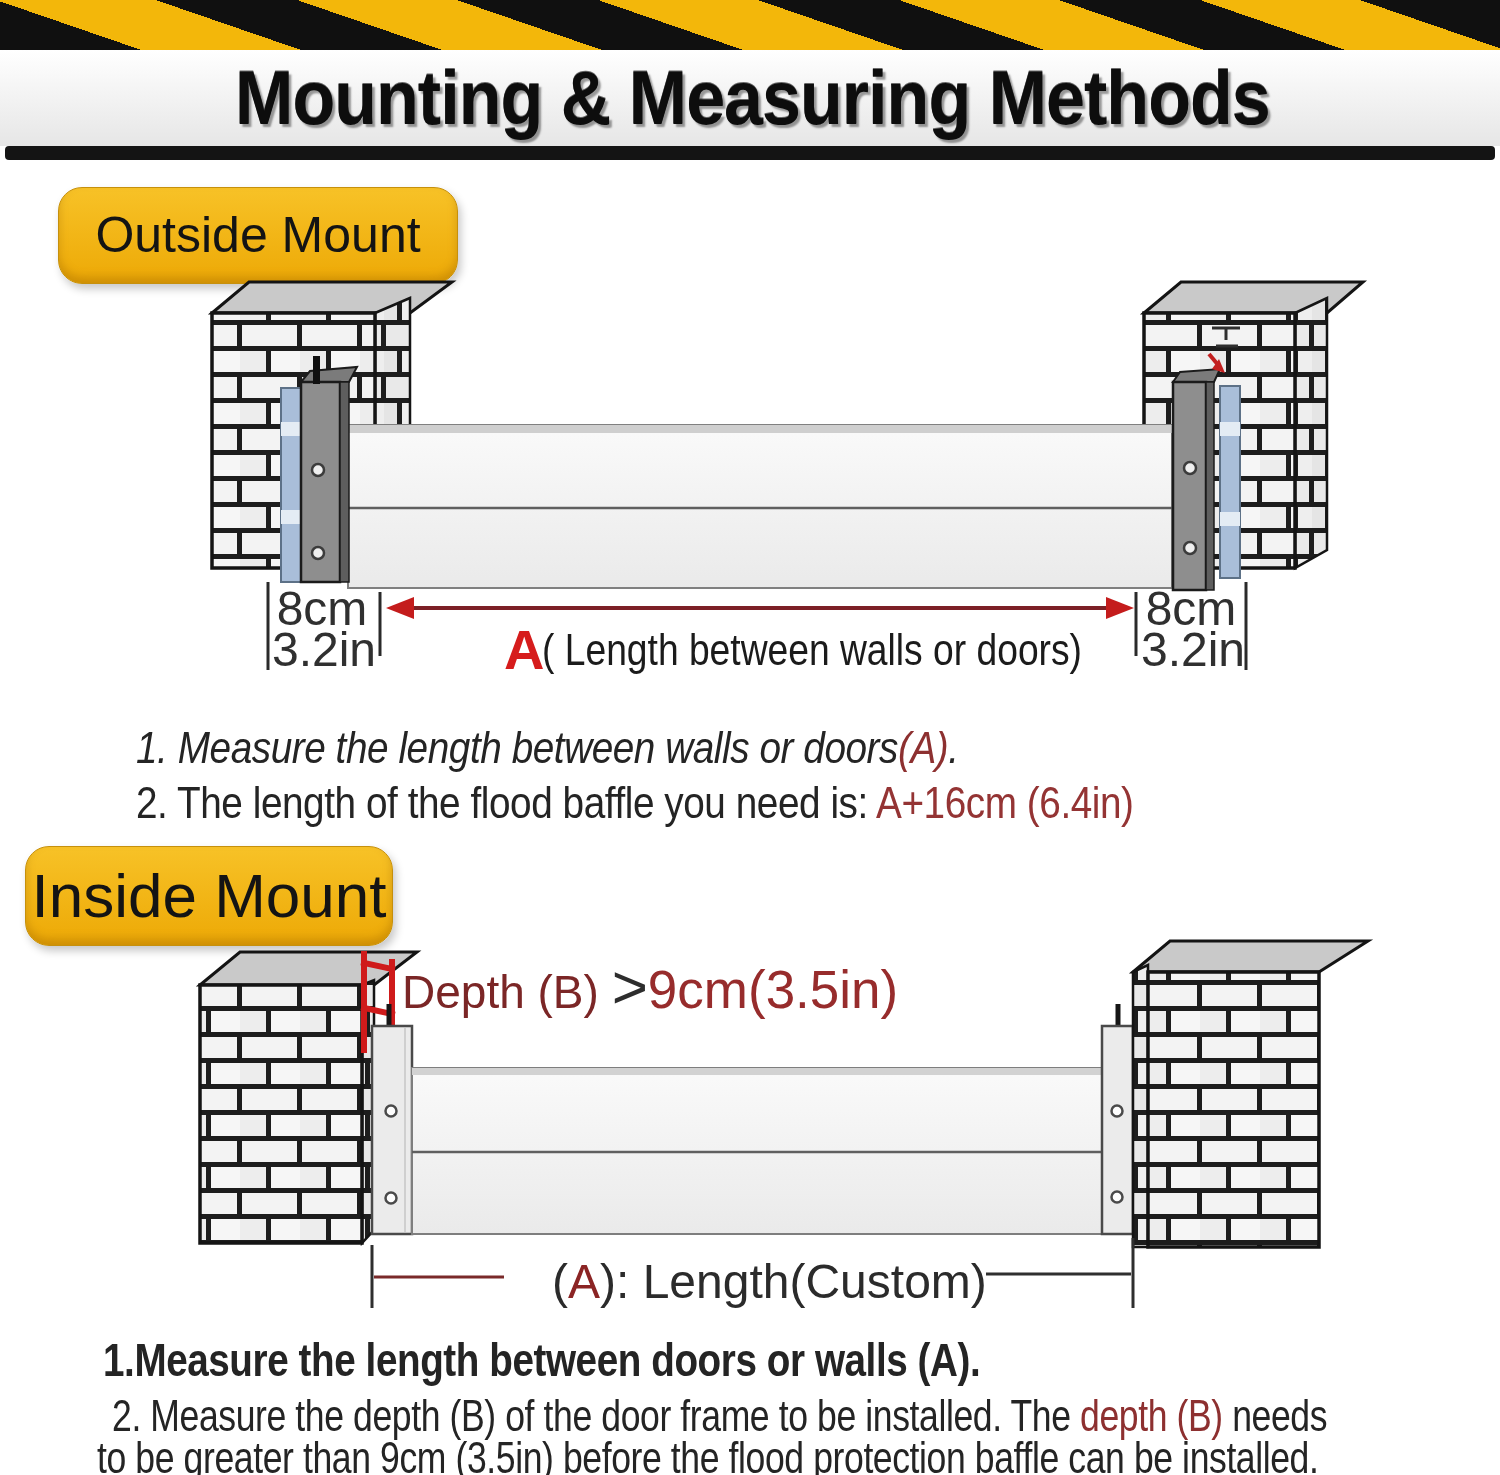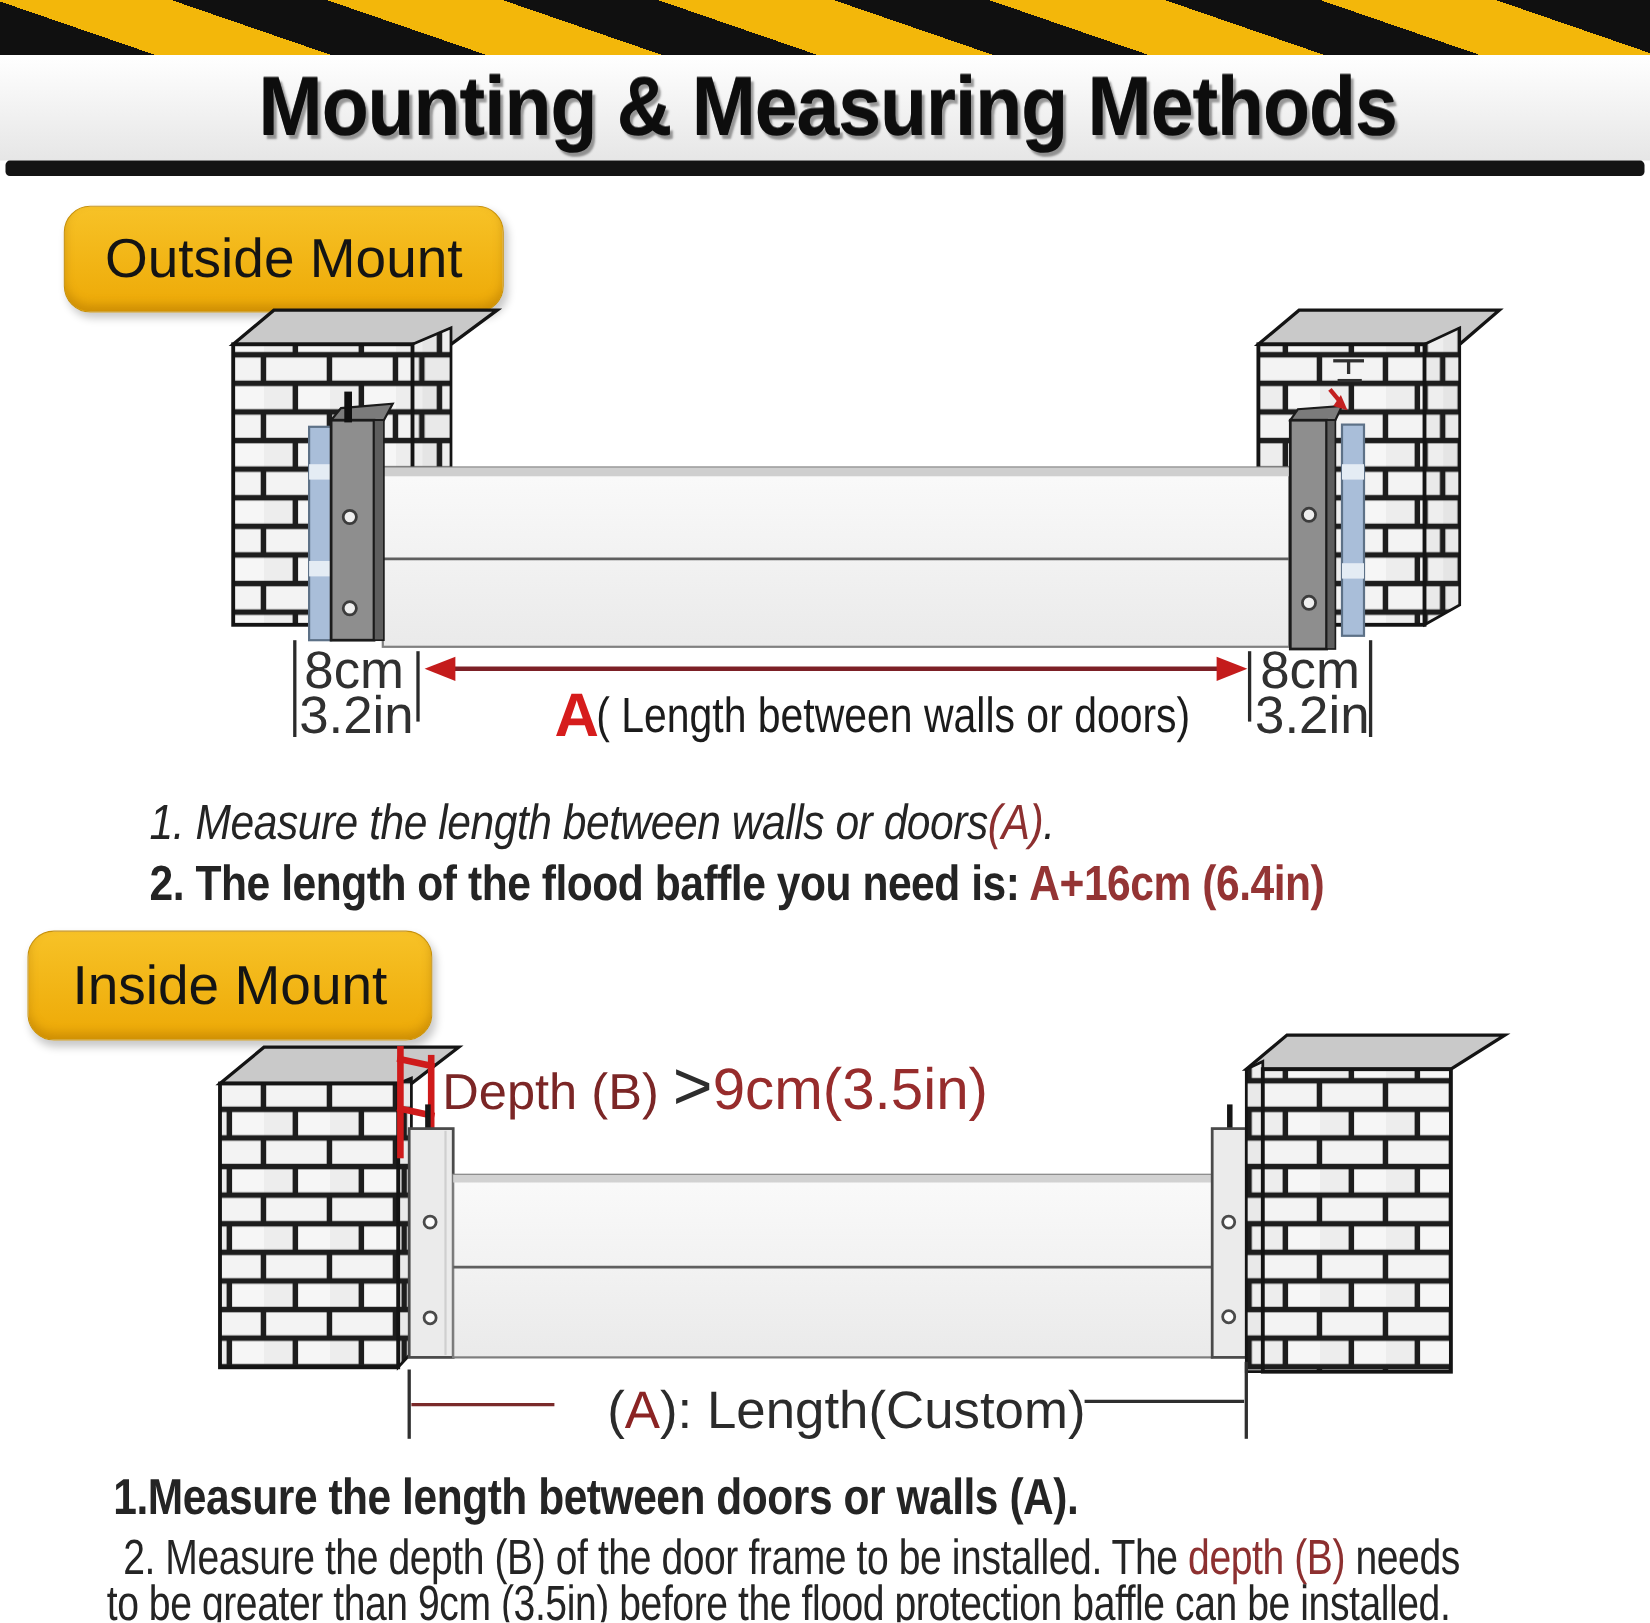--- a/index.html
+++ b/index.html
@@ -18,32 +18,32 @@
     text-shadow:3px 3px 2px rgba(0,0,0,.38),0 -1px 0 #6a6a6a;white-space:nowrap;}
   .title-underline{position:absolute;left:5px;top:146px;width:1490px;height:14px;
     background:#141414;border-radius:4px;}
 
   
   .badge{position:absolute;background:linear-gradient(#f7c227,#eda906);
     border:1px solid #c6900c;border-radius:24px;color:#141414;text-align:center;
     box-shadow:3px 5px 8px rgba(0,0,0,.22),inset 0 -6px 9px rgba(150,95,0,.35);
     white-space:nowrap;}
   #badge-outside{left:25px;top:187px;width:398px;height:95px;line-height:95px;font-size:50px;margin-left:33px;}
-  #badge-inside{left:25px;top:846px;width:366px;height:98px;line-height:98px;font-size:50px;}
+  #badge-inside{left:25px;top:846px;width:366px;height:98px;line-height:98px;font-size:62px;}
 
   
   .diagram{position:absolute;left:0;width:1500px;}
   #diagram-outside{top:270px;height:430px;}
   #diagram-inside{top:930px;height:400px;}
 
   
   .instr{position:absolute;white-space:nowrap;color:#242424;font-size:45px;letter-spacing:-0.5px;}
   .cond{display:inline-block;transform-origin:0 50%;white-space:nowrap;}
   #out-instr1{left:136px;top:722px;font-style:italic;} #out-instr1 .cond{transform:scaleX(.86);}
-  #out-instr2{left:136px;top:777px;font-weight:bold;} #out-instr2 .cond{transform:scaleX(.86);}
+  #out-instr2{left:136px;top:777px;} #out-instr2 .cond{transform:scaleX(.86);}
   #in-instr1{left:103px;top:1333px;font-size:46px;font-weight:bold;} #in-instr1 .cond{transform:scaleX(.84);}
   #in-instr2a{left:112px;top:1390px;font-size:45px;} #in-instr2a .cond{transform:scaleX(.79);}
   #in-instr2b{left:97px;top:1432px;font-size:45px;} #in-instr2b .cond{transform:scaleX(.79);}
   .dk-red{color:#8d3030;} .maroon{color:#943434;}
 
   svg text{font-family:"Liberation Sans",sans-serif;}
 </style>
 </head>
 <body>
 

